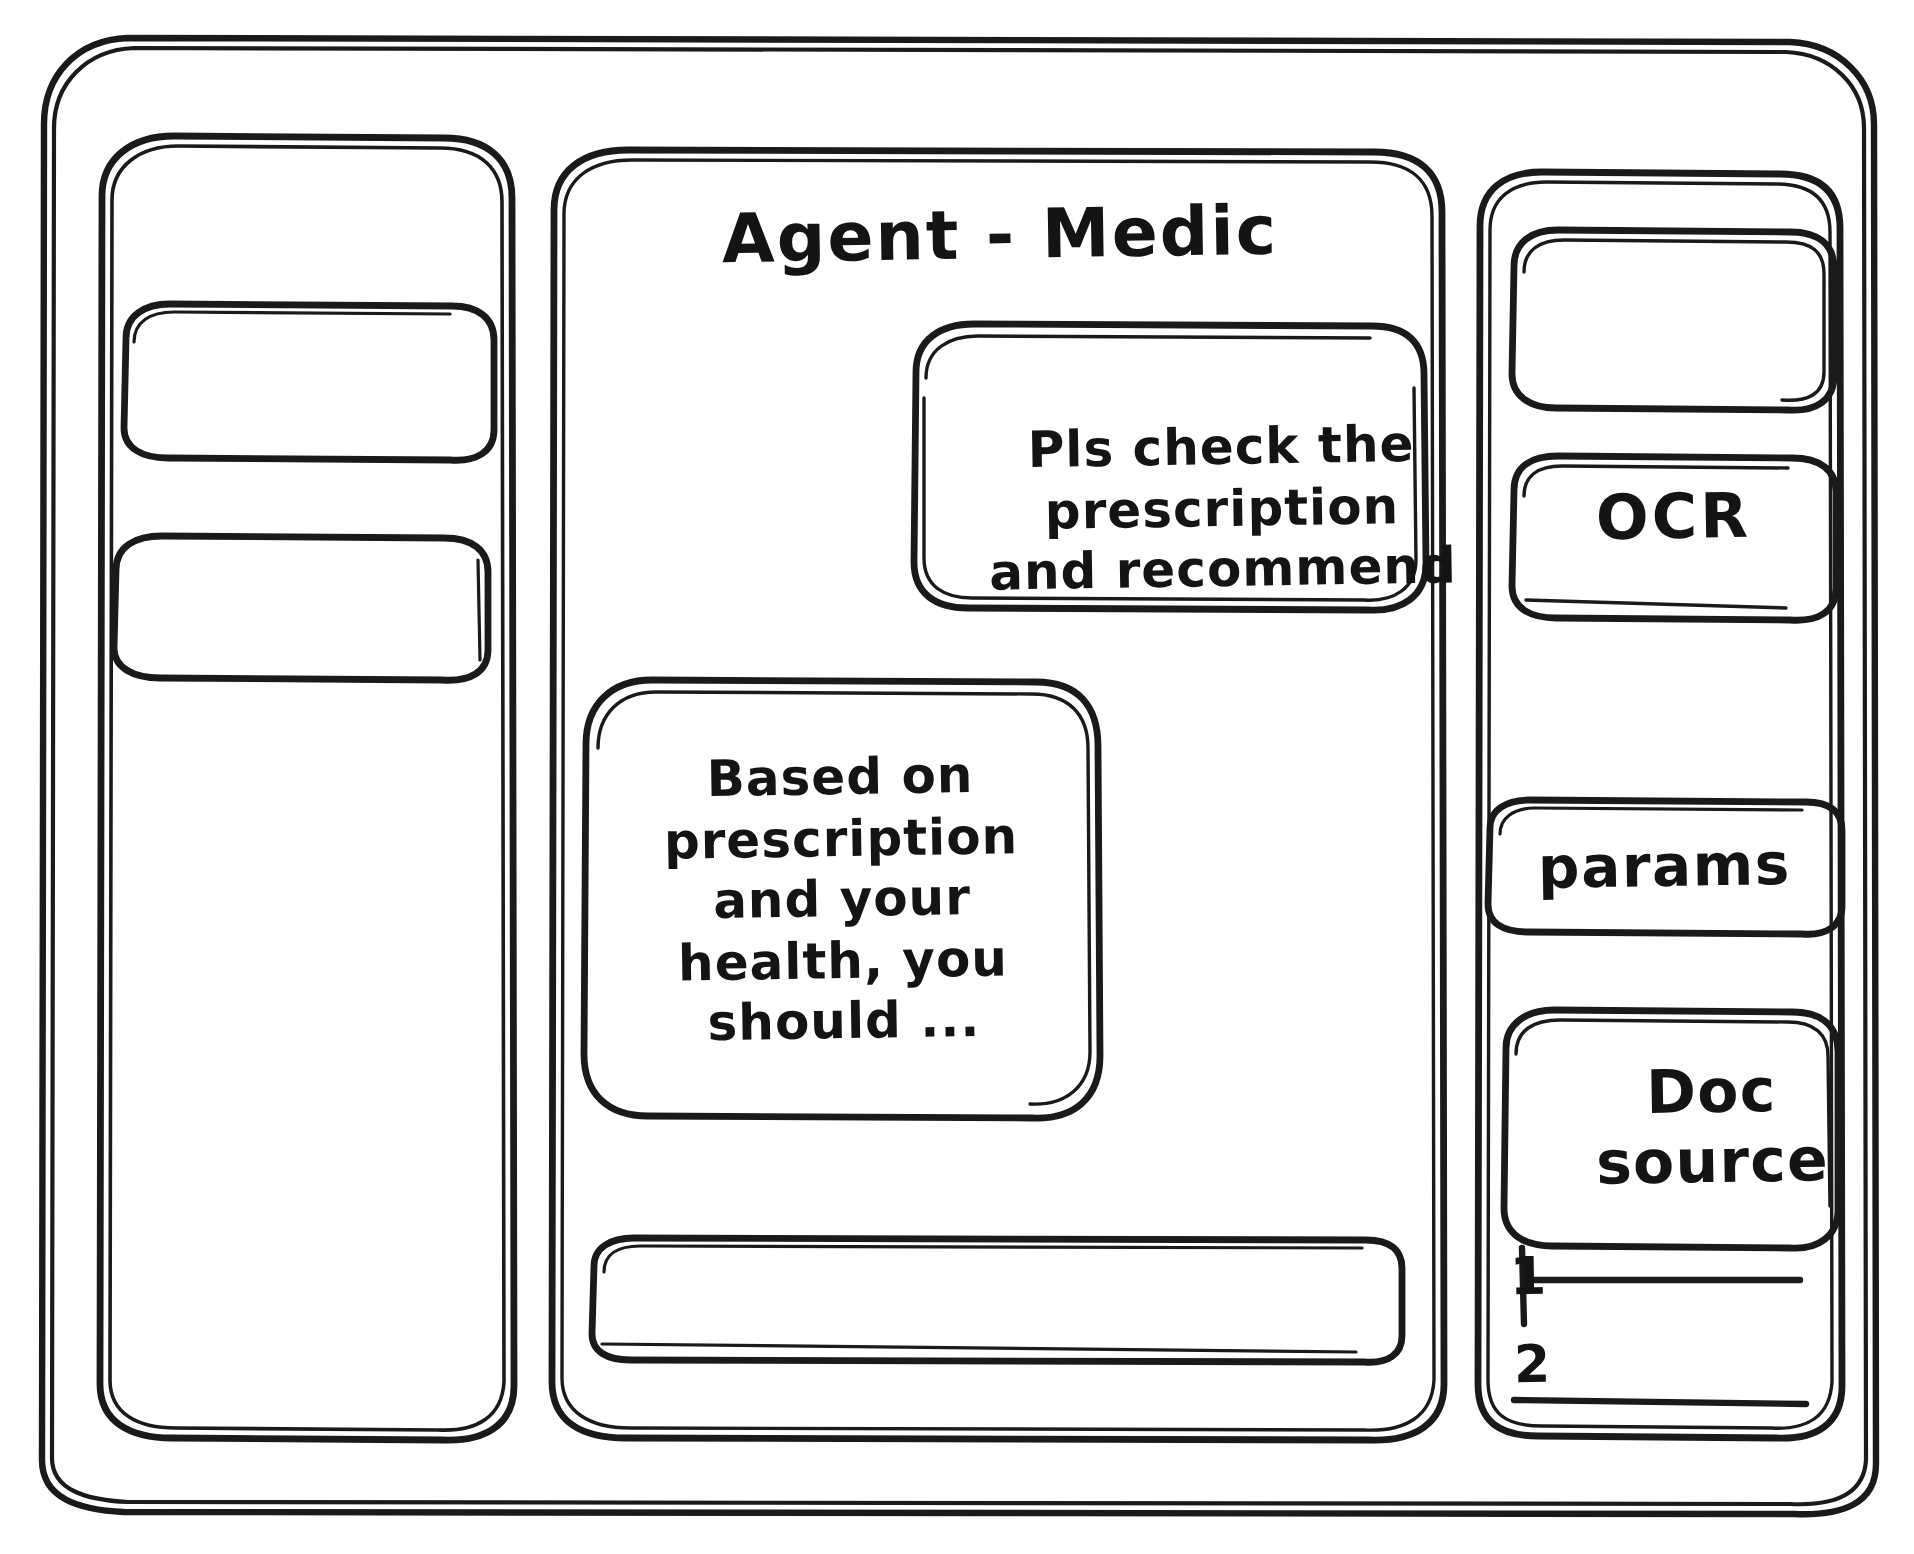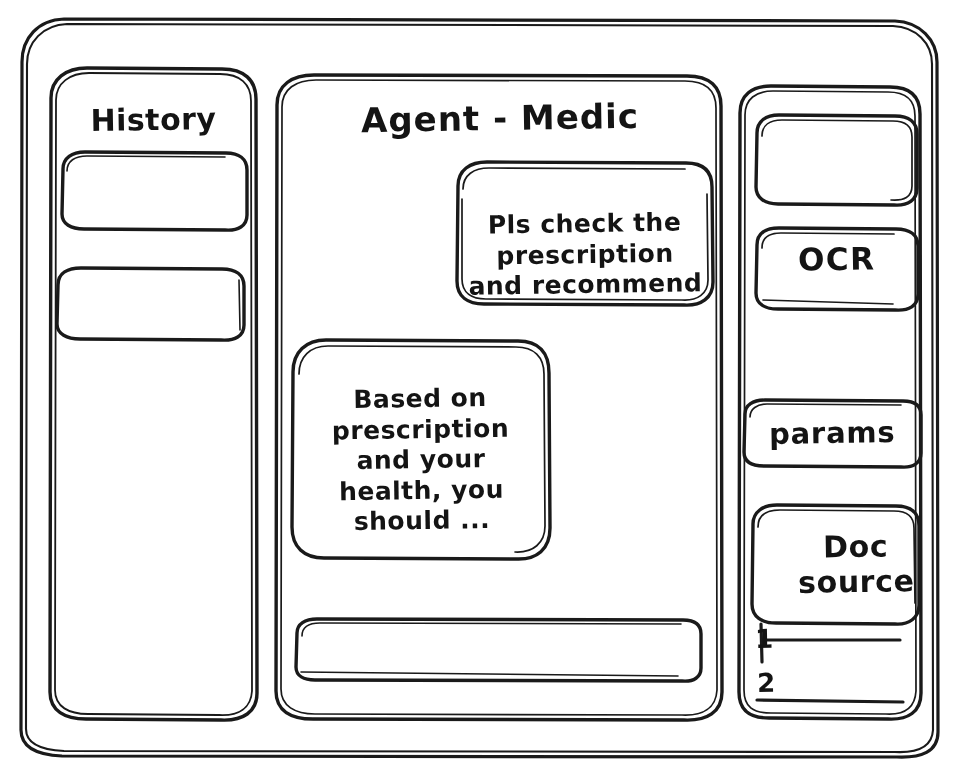--- a/index.html
+++ b/index.html
@@ -281,43 +281,40 @@
 
   <g>
     <path stroke-width="3.2" d="M 761 624 L 762 662"></path>
     <path stroke-width="3.2" d="M 762 640 L 900 640"></path>
     <path stroke-width="3.2" d="M 757 700 L 903 702"></path>
   </g>
 </svg>
 
 <div class="layer">
 
-  <div class="node nohit" style="left:50px; top:68px; width:207px; height:652px; display:block;">
-    <div class="node nohit handtext panel-title" style="left:0px; top:30px; width:207px; height:44px;">History</div>
-  </div>
 
   <div class="node hit" style="left:62px; top:152px; width:185px; height:78px;">
     <span class="handtext bubble-text"></span>
   </div>
 
   <div class="node hit" style="left:57px; top:268px; width:187px; height:72px;">
     <span class="handtext bubble-text"></span>
   </div>
 
   <div class="node nohit handtext app-title" style="left:300px; top:96px; width:400px; height:46px;">Agent - Medic</div>
 
-  <div class="node hit" style="left:457px; top:162px; width:256px; height:186px;">
+  <div class="node hit" style="left:483px; top:162px; width:256px; height:186px;">
     <div class="handtext bubble-text" style="width:100%;">
       <div>Pls check the</div>
       <div>prescription</div>
       <div>and recommend</div>
     </div>
   </div>
 
-  <div class="node hit" style="left:292px; top:340px; width:258px; height:220px;margin-top:10px;">
+  <div class="node hit" style="left:292px; top:340px; width:258px; height:220px;">
     <div class="handtext bubble-text" style="width:100%;">
       <div>Based on</div>
       <div>prescription</div>
       <div>and your</div>
       <div>health, you</div>
       <div>should ...</div>
     </div>
   </div>
 
   <div class="node hit" style="left:296px; top:619px; width:406px; height:63px;">

